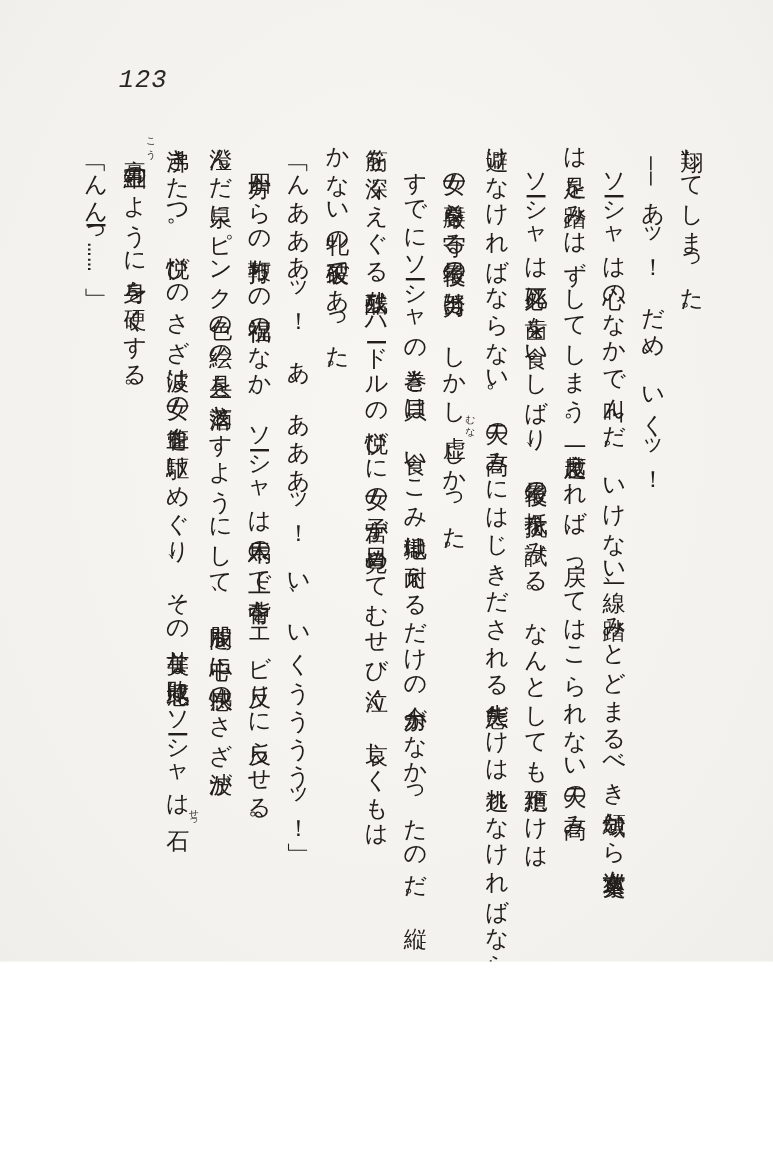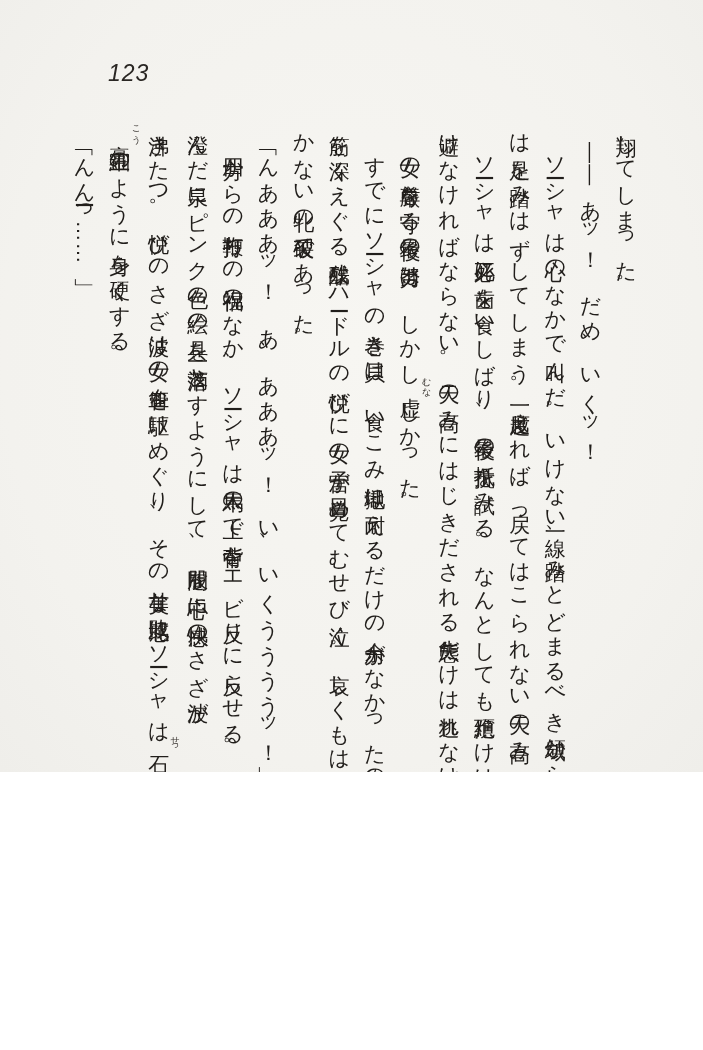--- a/index.html
+++ b/index.html
@@ -2,25 +2,25 @@
 <html><head>
 <meta charset="utf-8">
 <style>
   html, body {
     margin: 0;
     padding: 0;
   }
   .page {
     position: relative;
     width: 703px;
-    height: 772px;
+    height: 874px;
     background: #f5f4f0;
     background-image: radial-gradient(ellipse at 50% 45%, #f7f6f2 0%, #f3f2ee 70%, #efeeea 100%);
     overflow: hidden;
-    font-family: Liberation Sans, sans-serif;
+    font-family: Liberation Mono, monospace;
   }
   .page-number {
     position: absolute;
     top: 60px;
     left: 108px;
     font-style: italic;
     font-size: 23px;
     letter-spacing: 1px;
     color: #2a2724;
   }

